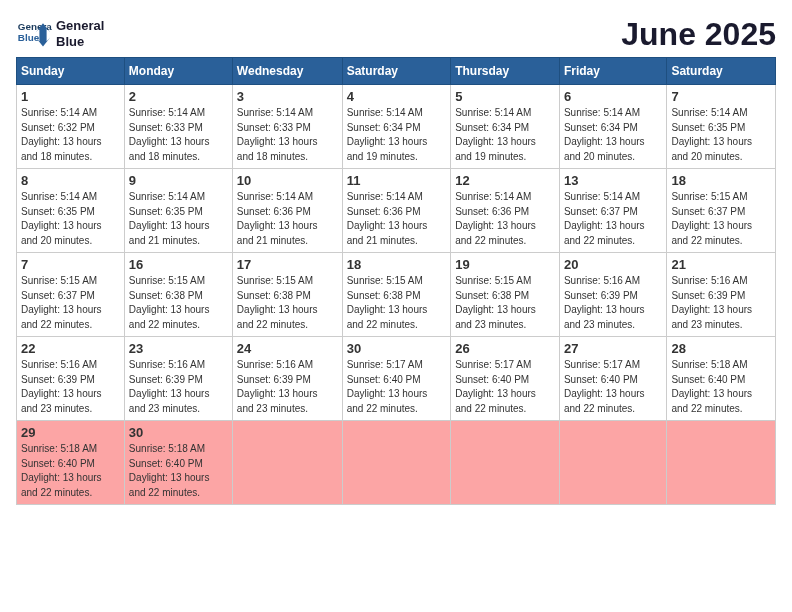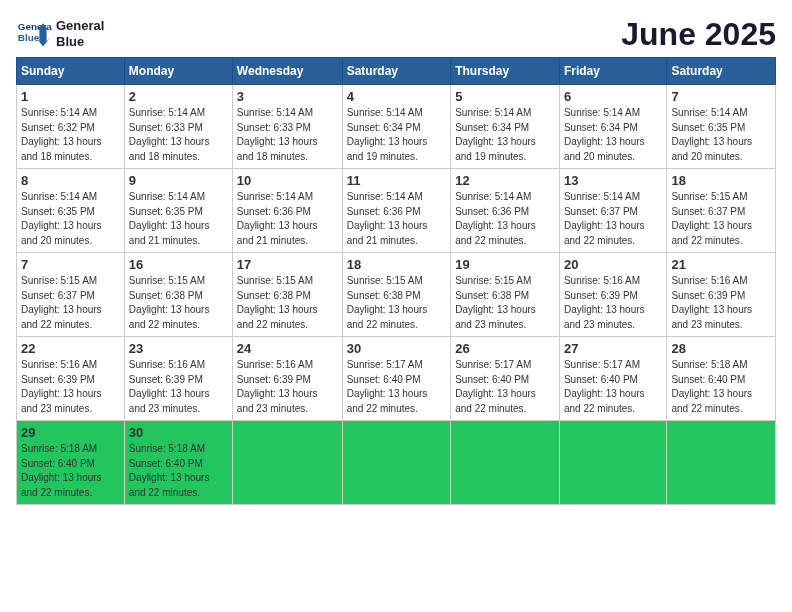--- a/index.html
+++ b/index.html
@@ -62,21 +62,21 @@
       vertical-align: top;
       padding: 4px;
       height: 80px;
       width: 113px;
       color: #333;
     }
     tbody tr td.empty {
       background: #f5f5f5;
     }
     tbody tr:last-child td {
-      background: #22c55e;
+      background: #fca5a5;
     }
     .day-num {
       font-size: 13px;
       font-weight: bold;
       display: block;
       margin-bottom: 2px;
     }
     .day-info {
       font-size: 10px;
       line-height: 1.45;

